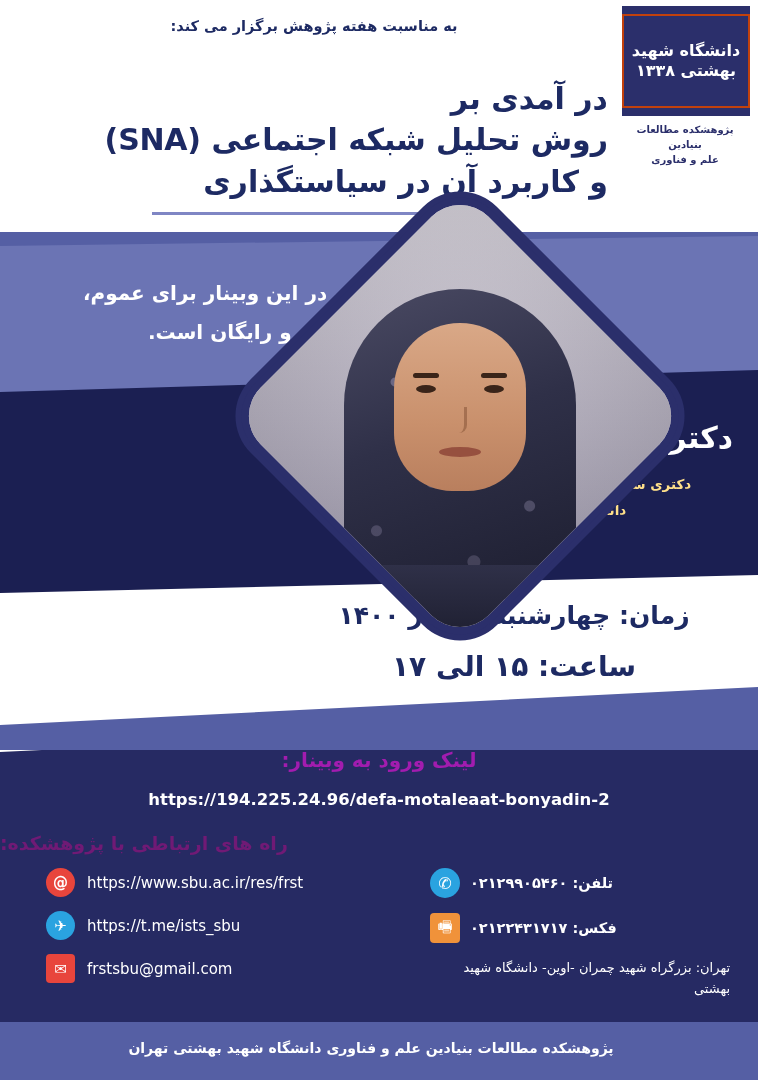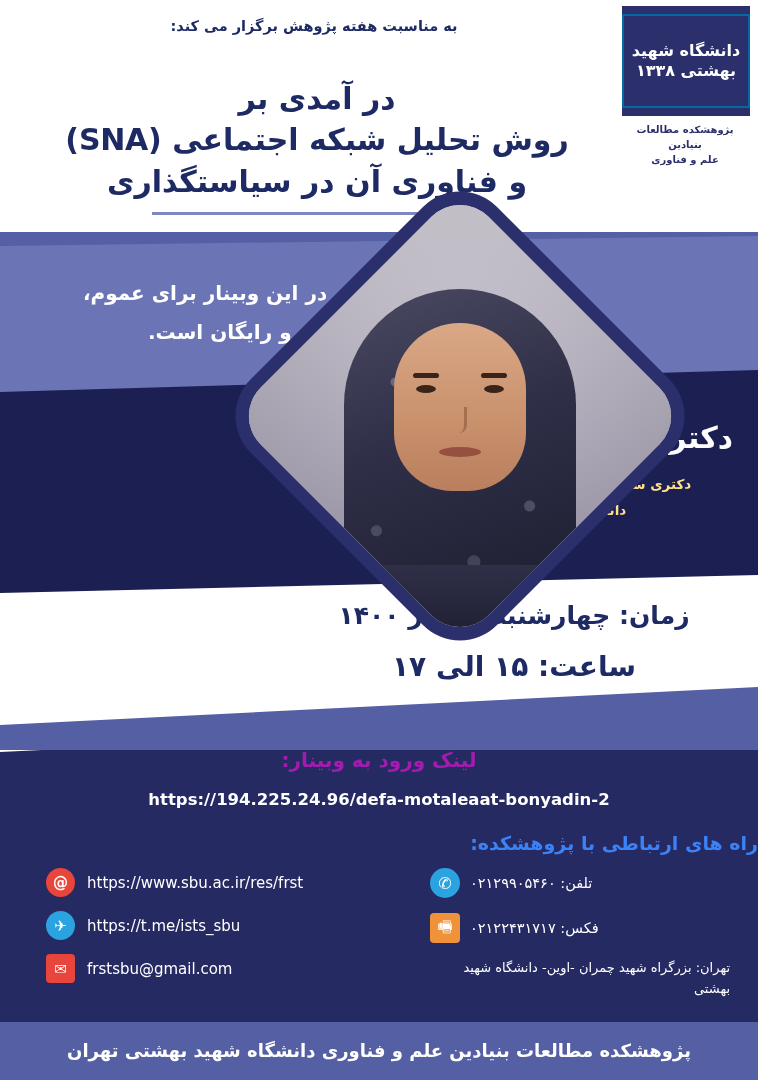--- a/index.html
+++ b/index.html
@@ -21,41 +21,40 @@
     position: absolute; top: 0; left: 0; width: 758px; height: 196px;
     background: #ffffff;
   }
   .logo-box {
     position: absolute; top: 6px; right: 8px; width: 128px; height: 110px;
     background: #2b2f6b;
     display: flex; align-items: center; justify-content: center;
   }
   .logo-box .logo-inner {
     width: 128px; height: 94px;
-    border: 2px solid #0369a1;
+    border: 2px solid #c2410c;
     display: flex; align-items: center; justify-content: center;
     color: #ffffff; font-weight: bold; font-size: 16px; line-height: 1.25;
     text-align: center;
     letter-spacing: -0.5px;
   }
   .logo-caption {
     position: absolute; top: 122px; right: 10px; width: 126px;
     text-align: center; color: #2b2f6b; font-size: 10px; font-weight: bold;
     line-height: 1.5;
   }
 
   .header-lines {
     position: absolute; top: 14px; right: 150px; left: 20px;
     text-align: center; color: #1d2a63;
     font-size: 14.5px; font-weight: bold; line-height: 1.7;
   }
 
   .title-block {
     position: absolute; top: 78px; right: 150px; left: 26px;
-    text-align: center;
     color: #1d2a63; font-weight: bold;
   }
   .title-line { font-size: 30px; line-height: 1.38; letter-spacing: -0.3px; }
   .title-rule {
     margin: 10px auto 0; width: 330px; height: 3px; background: #7f86c4;
   }
 
   
   .band-upper {
     position: absolute; top: 0; left: 0; width: 758px; height: 392px;
@@ -123,38 +122,38 @@
     position: absolute; top: 700px; left: 0; width: 758px; height: 380px;
     background: #262a63;
     clip-path: polygon(0 52px, 758px 16px, 758px 380px, 0 380px);
     z-index: 2;
   }
   .band-bottom-footer {
     position: absolute; top: 1022px; left: 0; width: 758px; height: 58px;
     background: #555fa4; z-index: 4;
   }
   .footer-text {
-    position: absolute; top: 1040px; left: 12px; width: 734px;
-    text-align: center; color: #ffffff; font-size: 18px; font-weight: bold;
+    position: absolute; top: 1040px; left: 4px; width: 734px;
+    text-align: center; color: #ffffff; font-size: 14px; font-weight: bold;
     z-index: 5;
   }
 
   .link-label {
     position: absolute; top: 748px; left: 0; width: 758px;
     text-align: center; color: #a21caf; font-size: 20px; font-weight: bold;
     z-index: 5;
   }
   .webinar-url {
     position: absolute; top: 790px; left: 0; width: 758px;
     text-align: center; color: #ffffff; font-size: 16.5px; font-weight: bold;
     direction: ltr; z-index: 5;
   }
   .contact-heading {
     position: absolute; top: 832px; left: 0; width: 758px;
-    text-align: right; color: #3b82f6; font-size: 19px; font-weight: bold;
+    text-align: left; color: #701a75; font-size: 19px; font-weight: bold;
     z-index: 5;
   }
 
   
   .social-list {
     position: absolute; top: 868px; left: 46px; width: 330px; z-index: 5;
     direction: ltr;
   }
   .social-row { display: flex; align-items: center; margin-bottom: 14px; }
   .social-icon {
@@ -173,21 +172,21 @@
   
   .phone-list {
     position: absolute; top: 868px; right: 28px; width: 300px; z-index: 5;
     direction: rtl; text-align: right;
   }
   .phone-row {
     display: flex; align-items: center; justify-content: flex-end;
     margin-bottom: 15px;
   }
   .phone-text {
-    color: #ffffff; font-size: 14.5px; font-weight: normal; margin-left: 10px;
+    color: #ffffff; font-size: 14.5px; font-weight: bold; margin-left: 10px;
   }
   .phone-icon {
     width: 30px; height: 30px; border-radius: 50%;
     display: flex; align-items: center; justify-content: center;
     font-size: 16px; color: #ffffff; flex: 0 0 30px;
   }
   .ic-phone { background: #2aa3e0; }
   .ic-fax { background: #f0923a; border-radius: 4px; }
   .address-text {
     color: #ffffff; font-size: 13px; font-weight: normal; text-align: right;
@@ -288,21 +287,21 @@
     <div>علم و فناوری</div>
   </div>
 
   <div class="header-lines">
     <div>به مناسبت هفته پژوهش برگزار می کند:</div>
   </div>
 
   <div class="title-block">
     <div class="title-line">در آمدی بر</div>
     <div class="title-line">روش تحلیل شبکه اجتماعی (SNA)</div>
-    <div class="title-line">و فناوری آن در سیاستگذاری</div>
+    <div class="title-line">و کاربرد آن در سیاستگذاری</div>
     <div class="title-rule"></div>
   </div>
 
   <div class="band-upper"></div>
   <div class="band-upper-2"></div>
 
   <div class="free-text">
     <div>شرکت در این وبینار برای عموم،</div>
     <div>آزاد و رایگان است.</div>
   </div>

